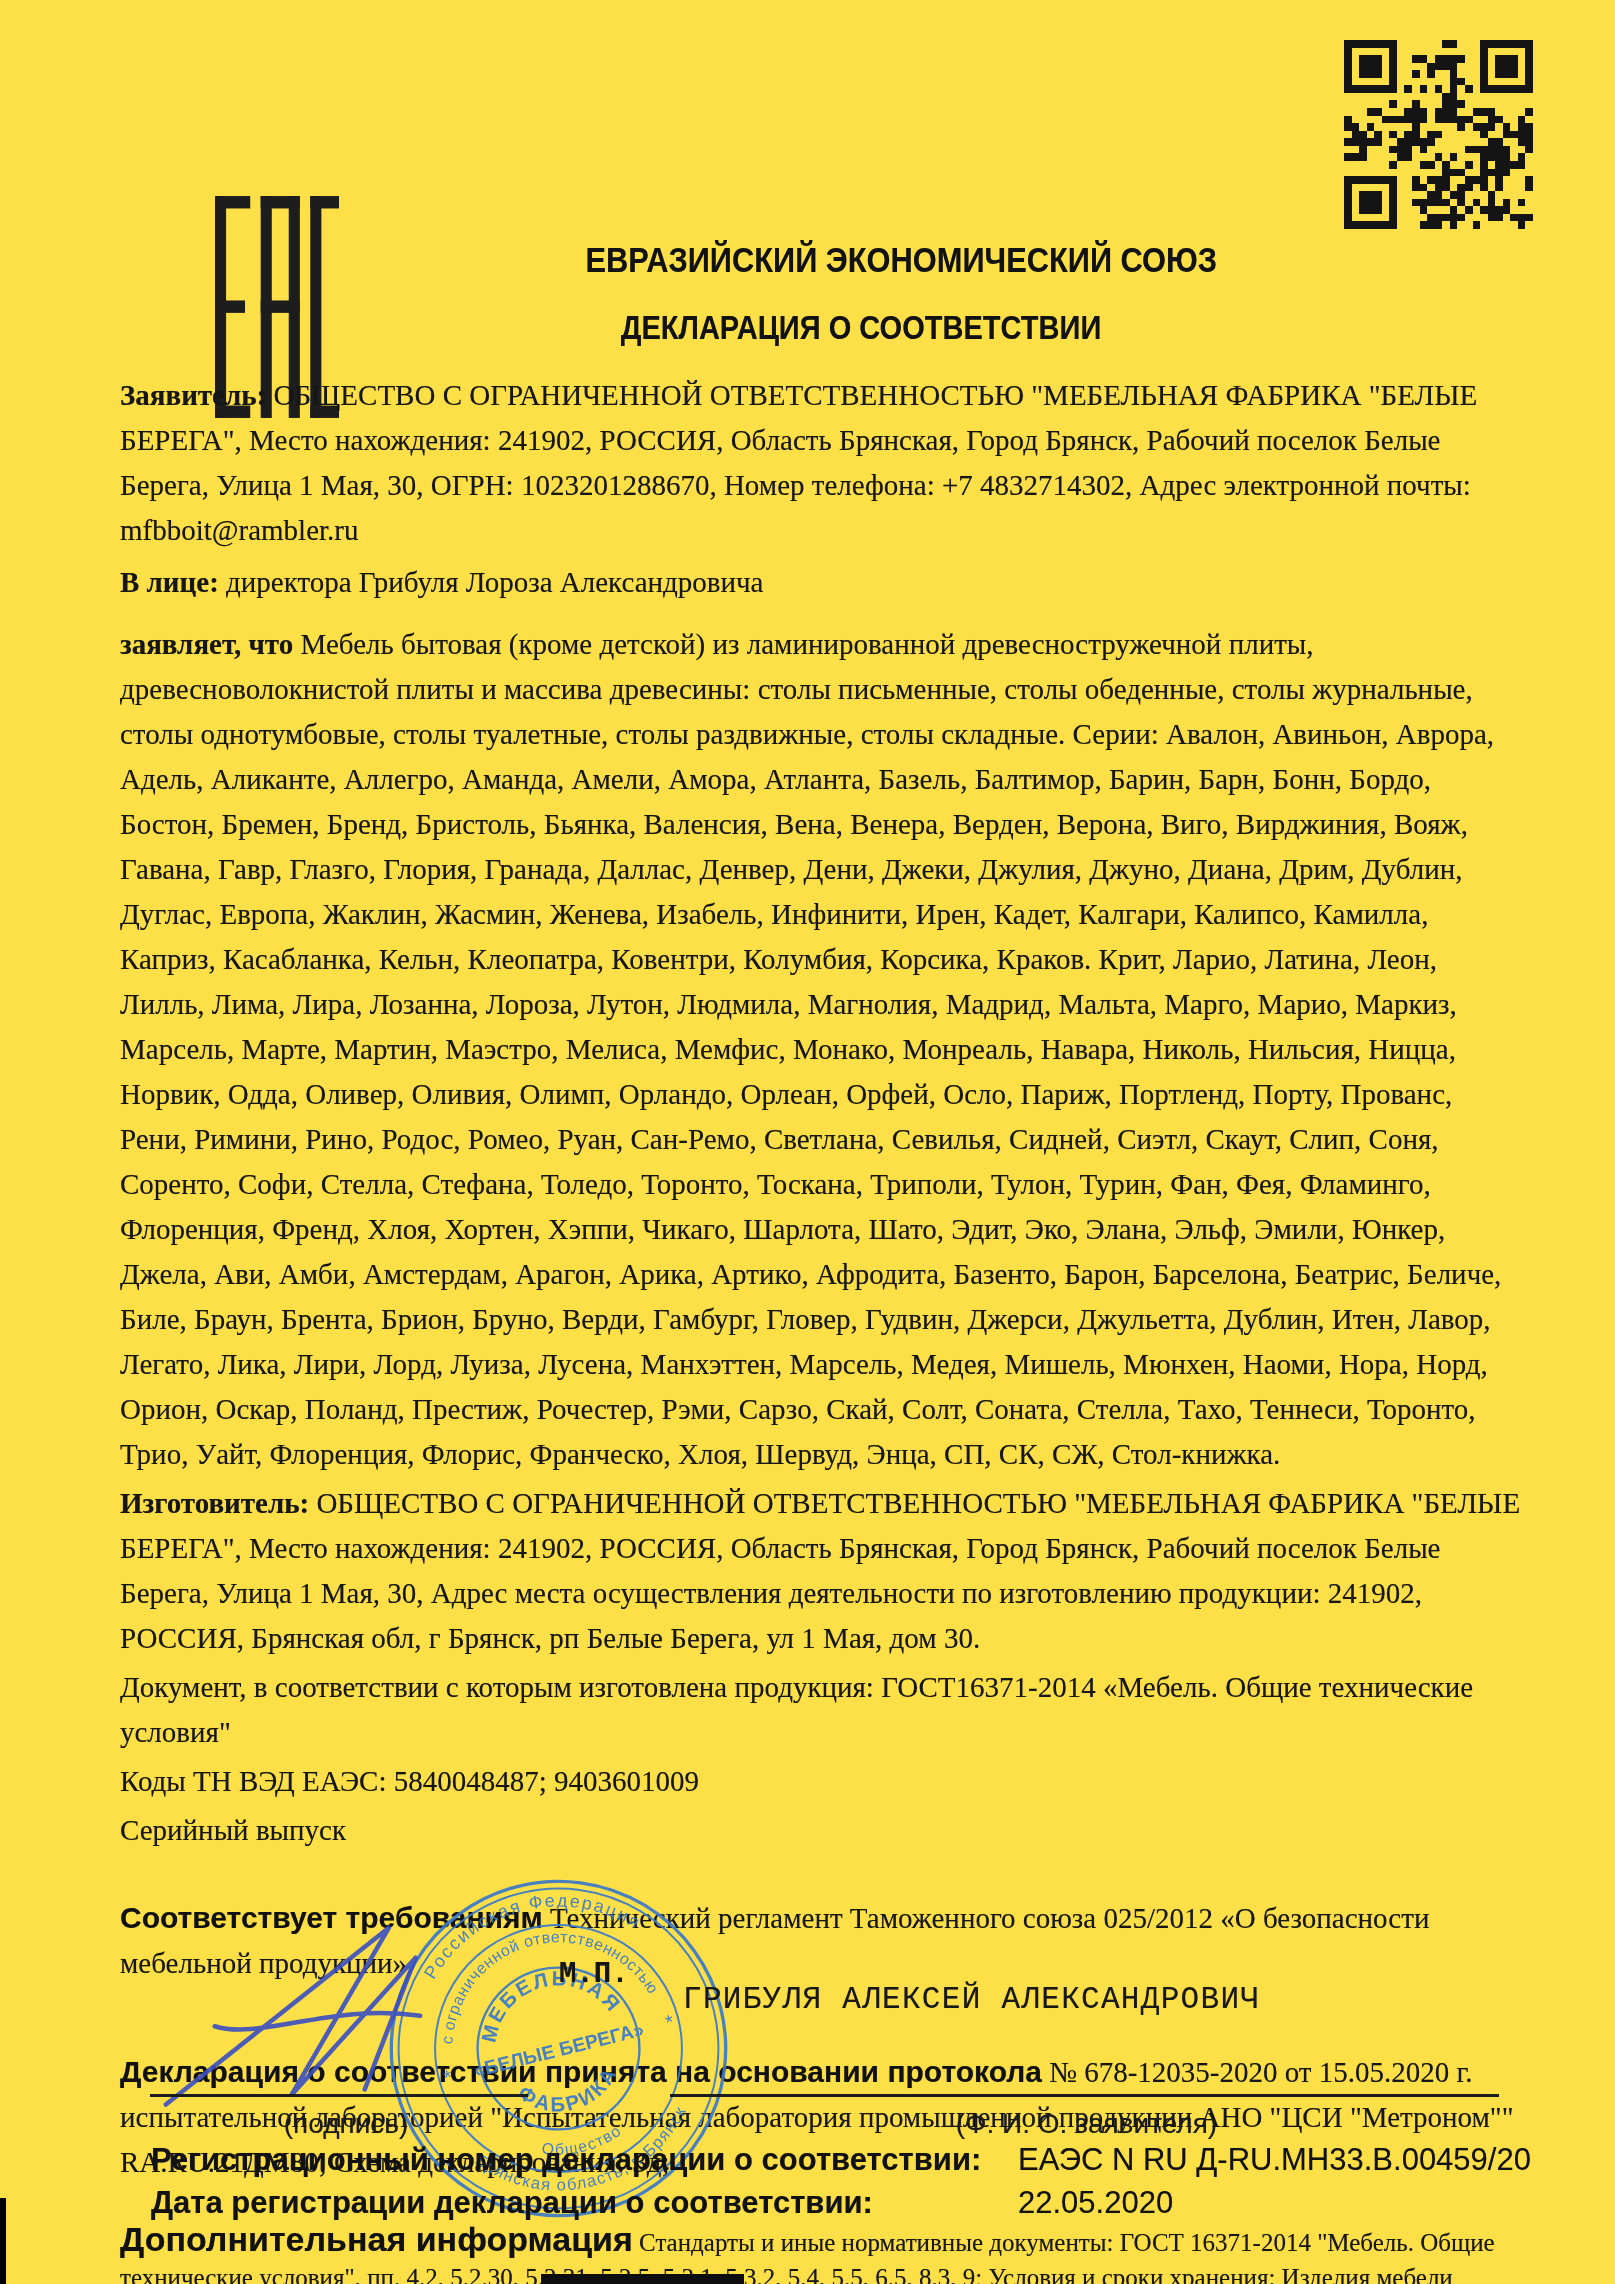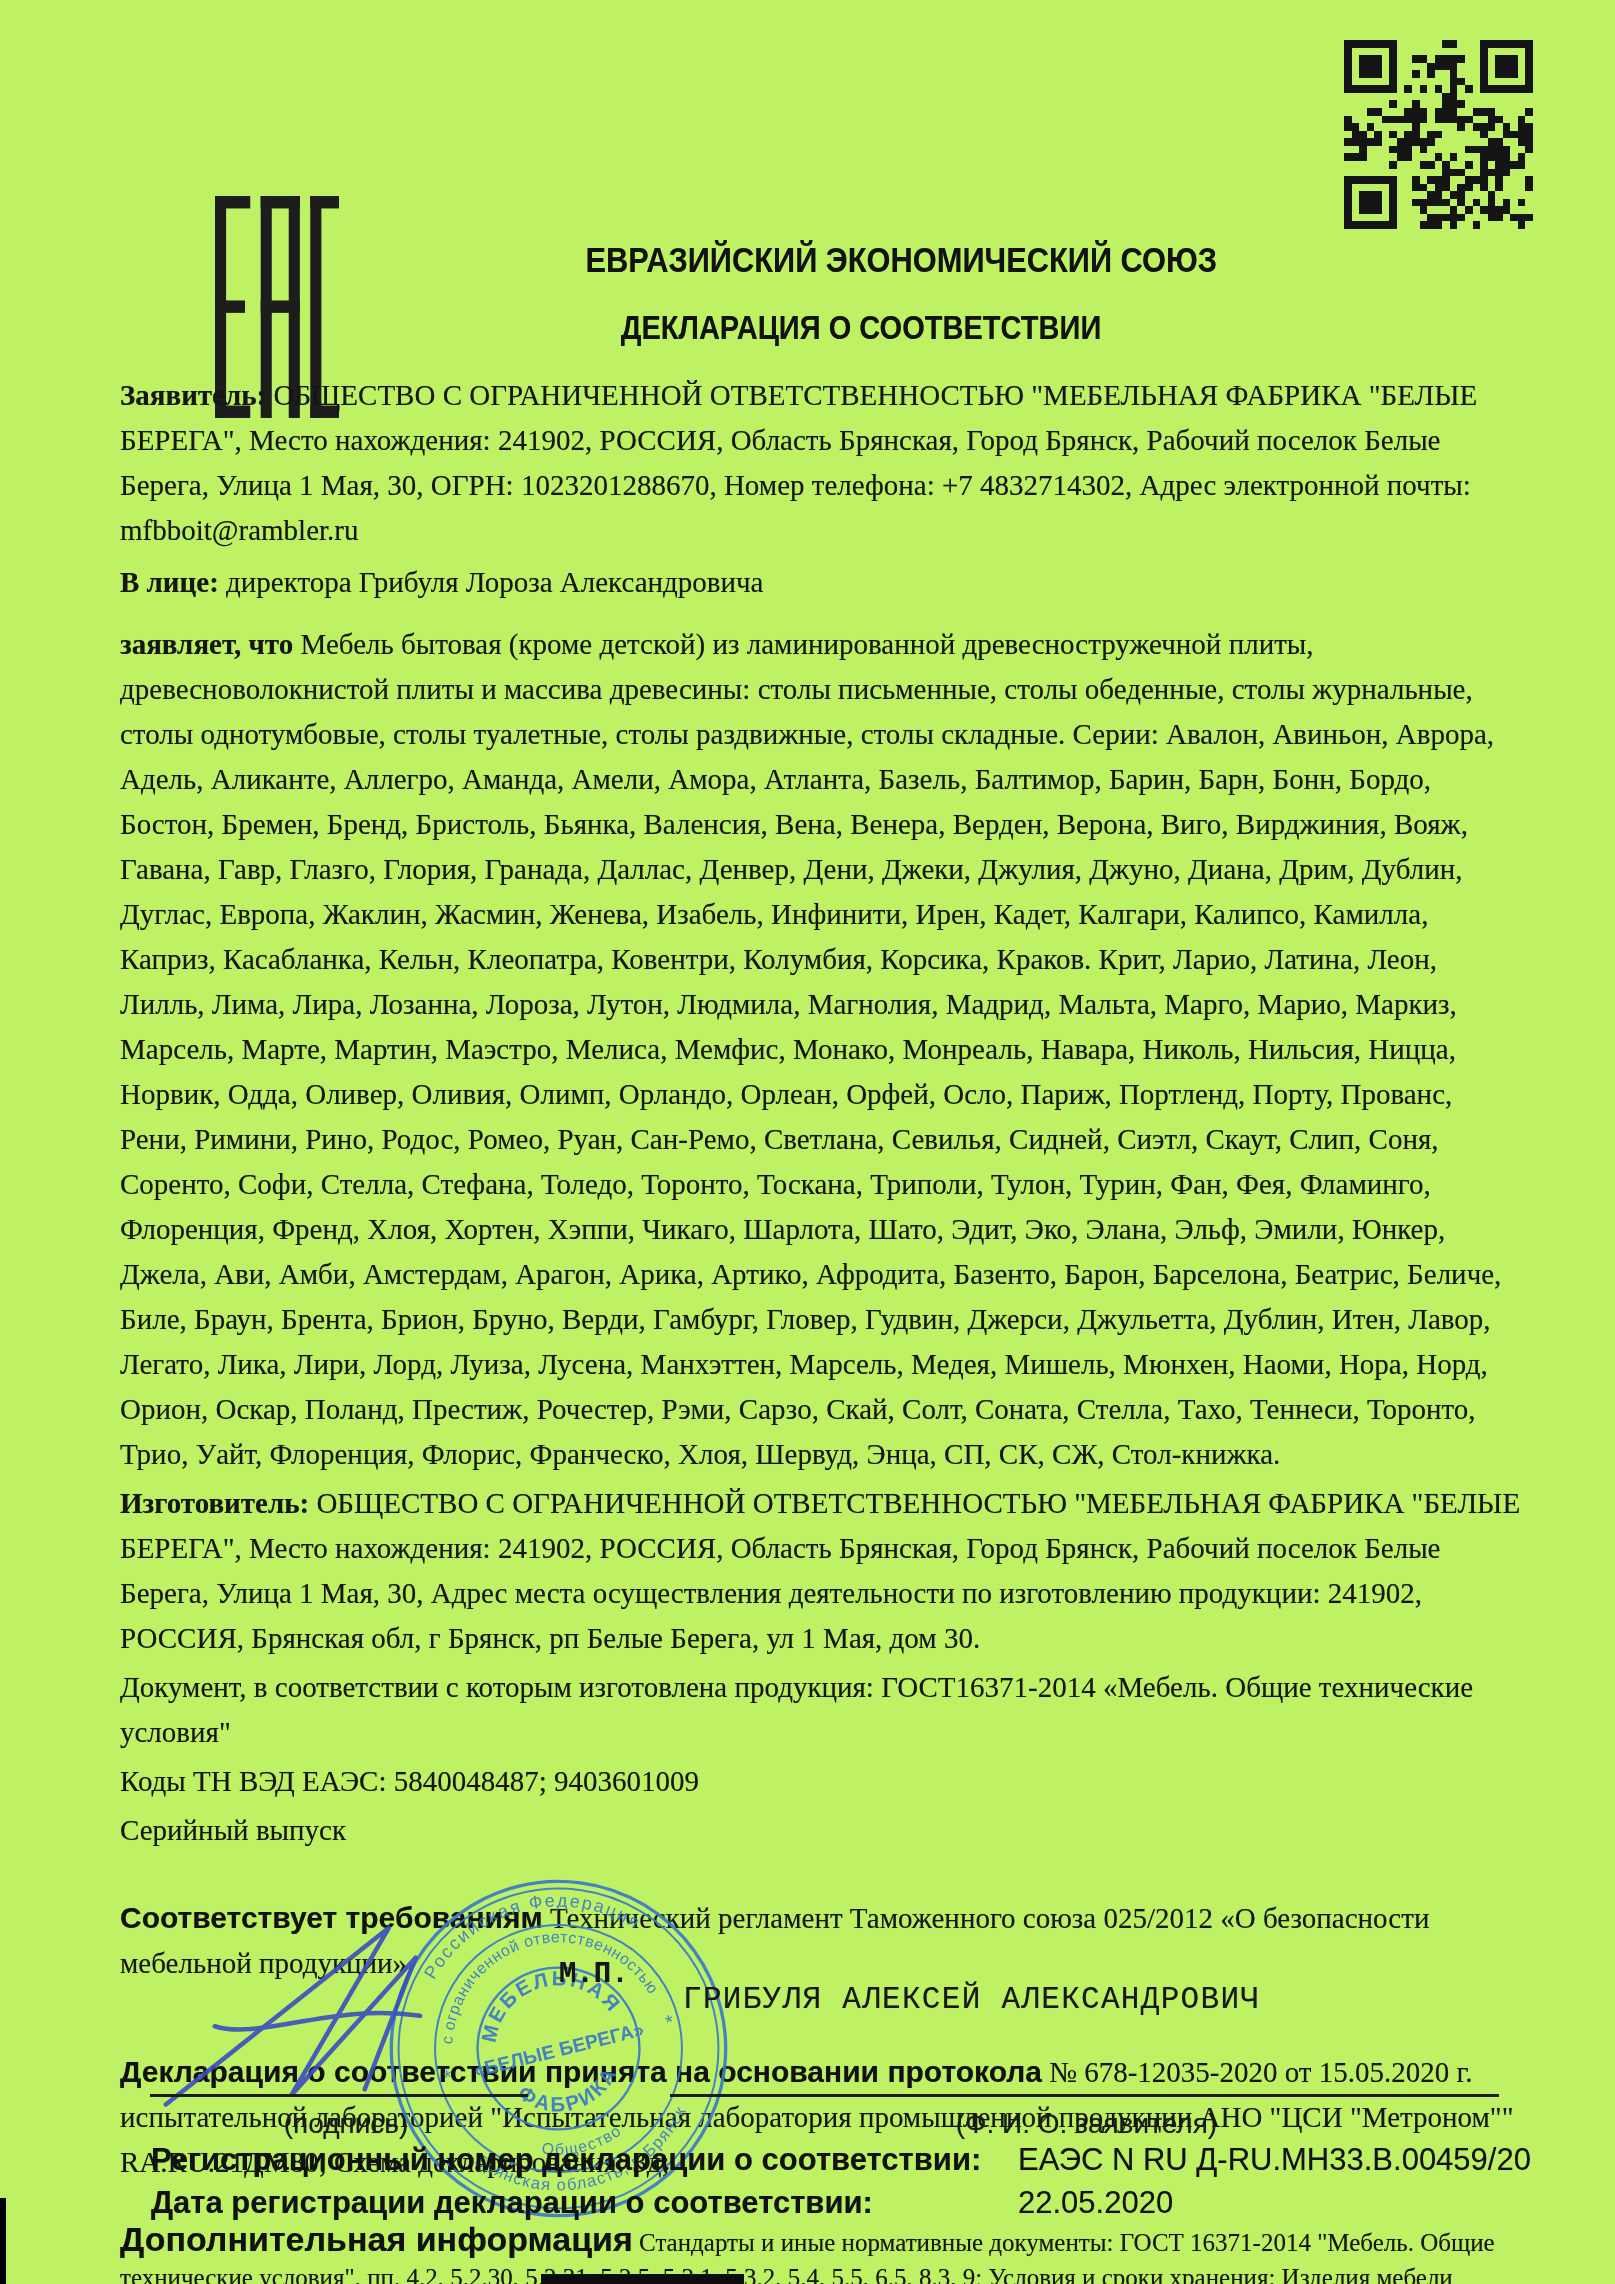--- a/index.html
+++ b/index.html
@@ -1,17 +1,17 @@
 <!DOCTYPE html>
 <html style="font-size:10.4px"><head>
 <meta charset="utf-8">
 <style>
   html,body{margin:0;padding:0;background:#888;}
   .page{
-    position:relative;width:1616px;height:2284px;background:#bef264;
+    position:relative;width:1616px;height:2284px;background:#fde047;
     font-family:"Liberation Serif","DejaVu Serif",serif;color:#161616;
     overflow:hidden;
   }
   .soft{text-shadow:0 0 0.7px rgba(0,0,0,.4);}
   
   .eac-logo{position:absolute;left:215px;top:196px;width:124px;height:222px;}
   .hdr{position:absolute;left:548px;top:240px;width:626px;text-align:center;
        font-family:"Liberation Sans","DejaVu Sans",sans-serif;font-weight:bold;color:#121212;}
   .hdr .l1{font-size:35px;transform:scaleX(.88);transform-origin:center;white-space:nowrap;}
   .hdr .l2{font-size:33px;margin-top:29px;transform:scaleX(.88);transform-origin:center;white-space:nowrap;}

